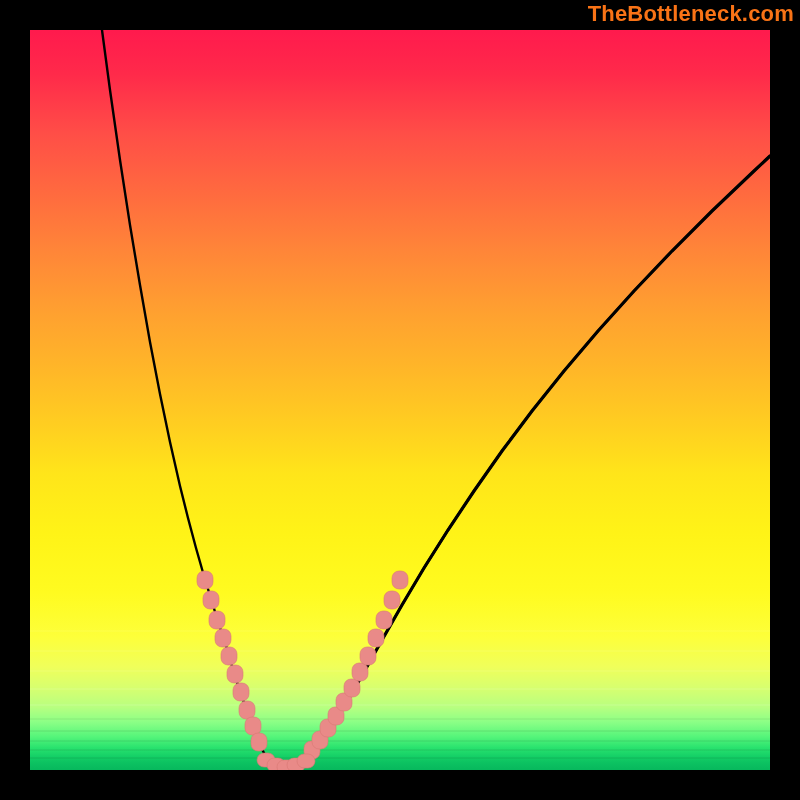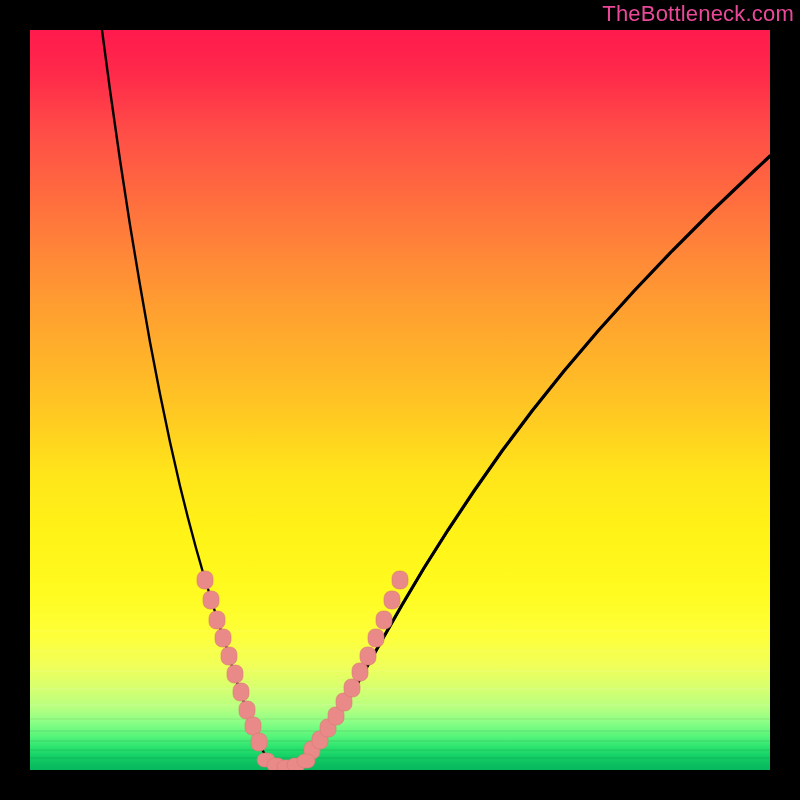--- a/index.html
+++ b/index.html
@@ -55,24 +55,24 @@
   }
   .band {
     position: absolute;
     left: 0; right: 0;
     height: 2px;
   }
   .watermark {
     position: absolute;
     top: 1px;
     right: 6px;
-    color: #ec4899;
+    color: #f97316;
     font-size: 22px;
     letter-spacing: 0.2px;
-    font-weight: 400;
+    font-weight: 700;
   }
   svg.curve {
     position: absolute;
     inset: 0;
     width: 740px;
     height: 740px;
   }
 </style>
 </head>
 <body>

